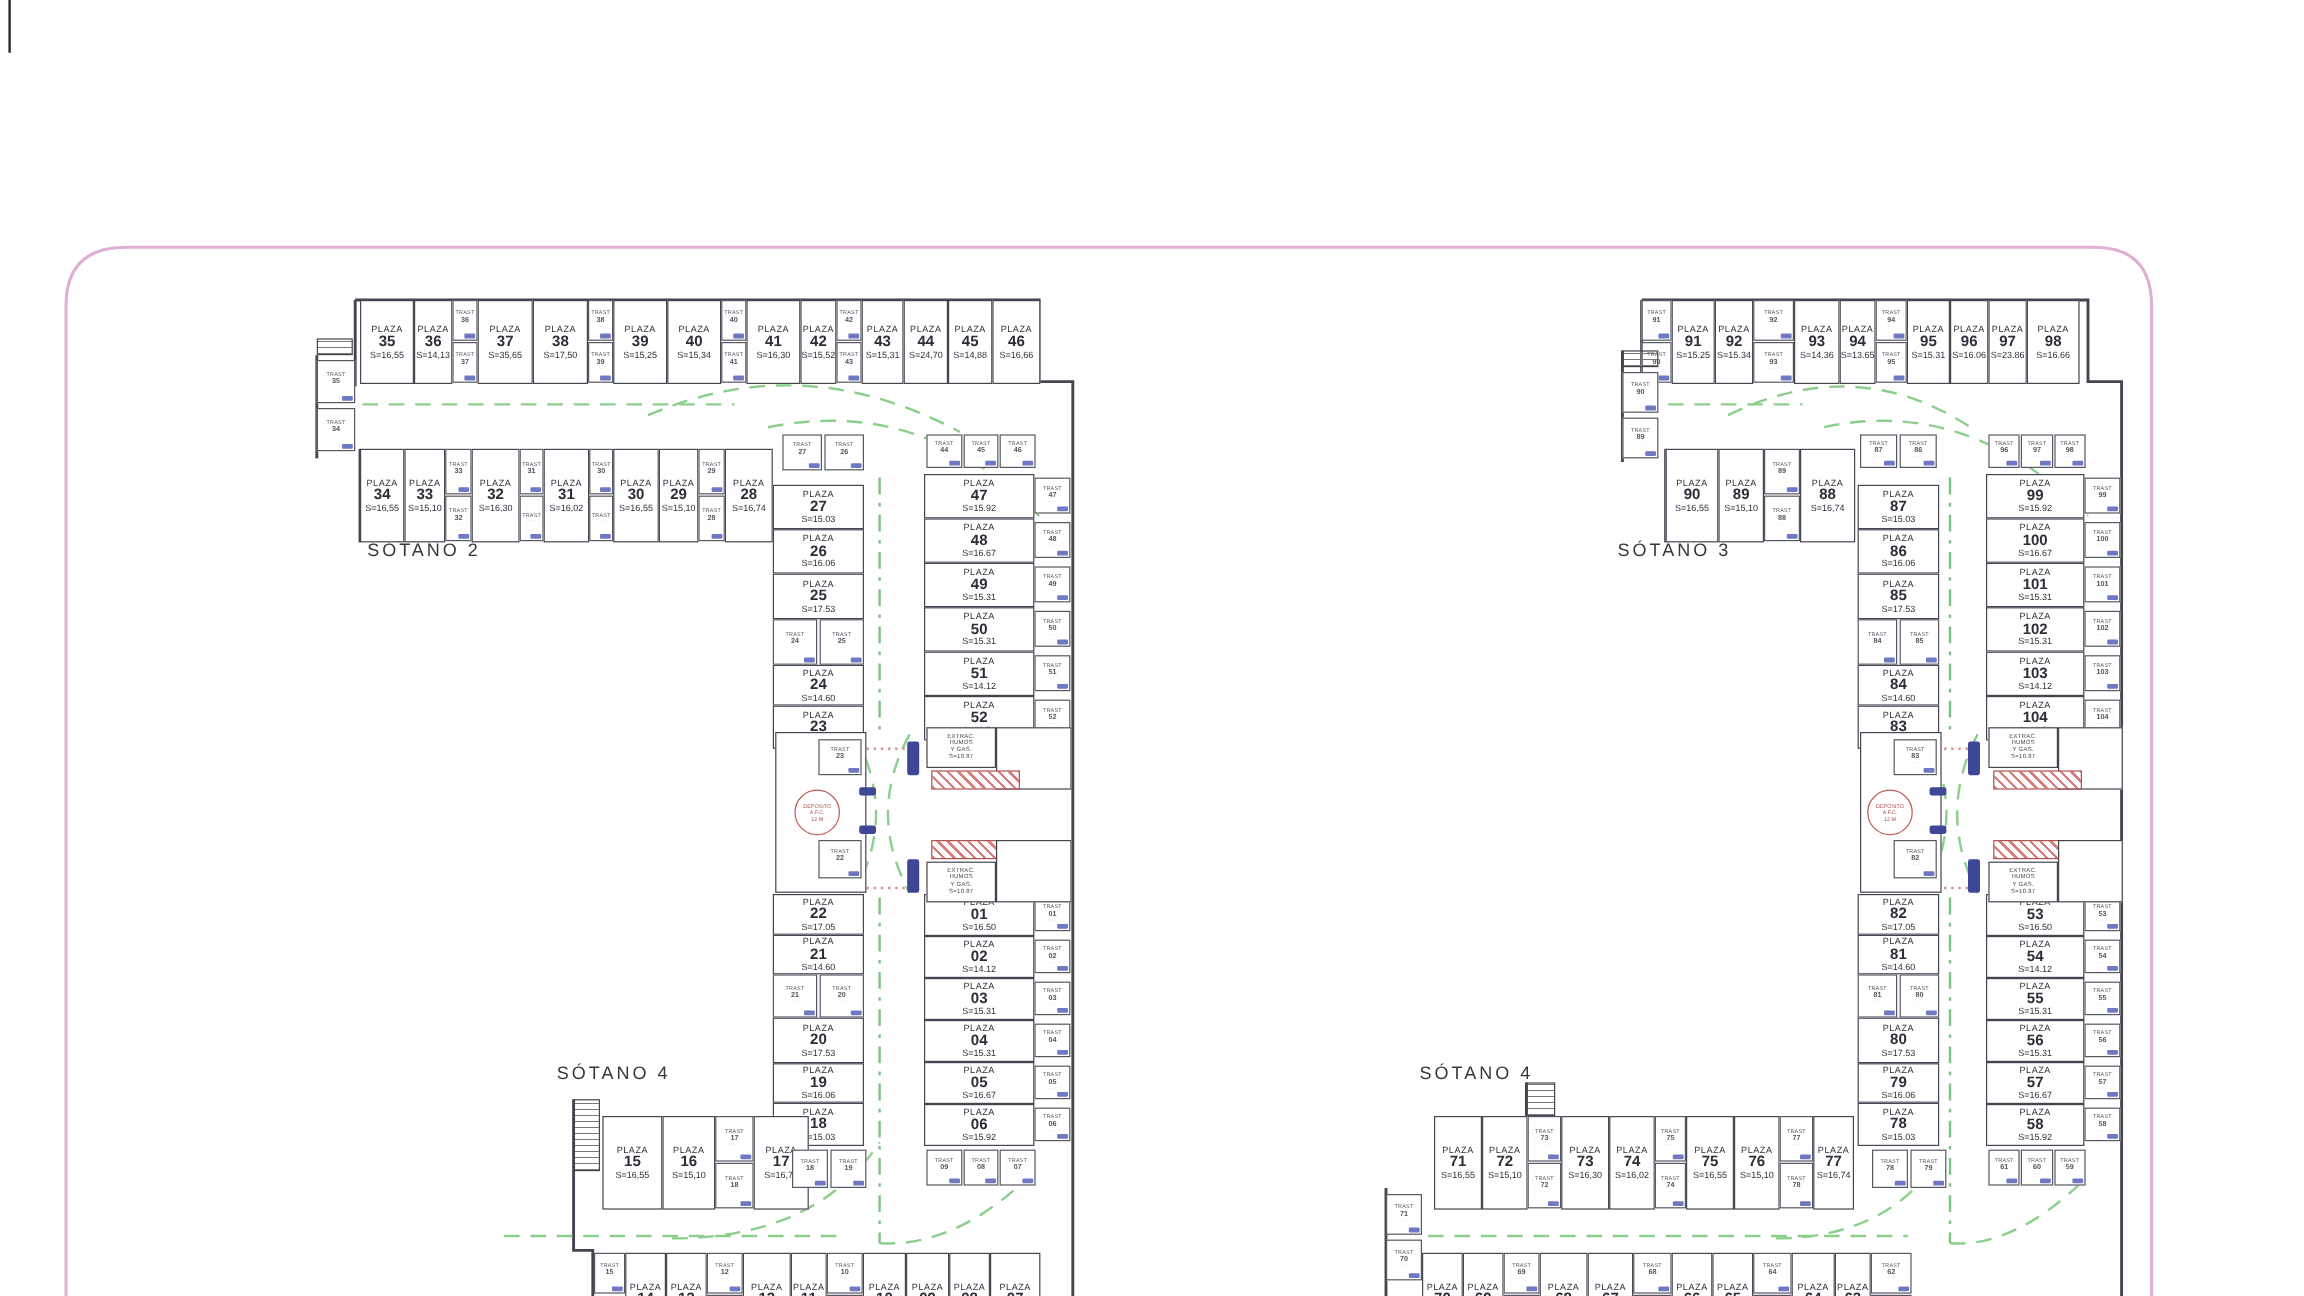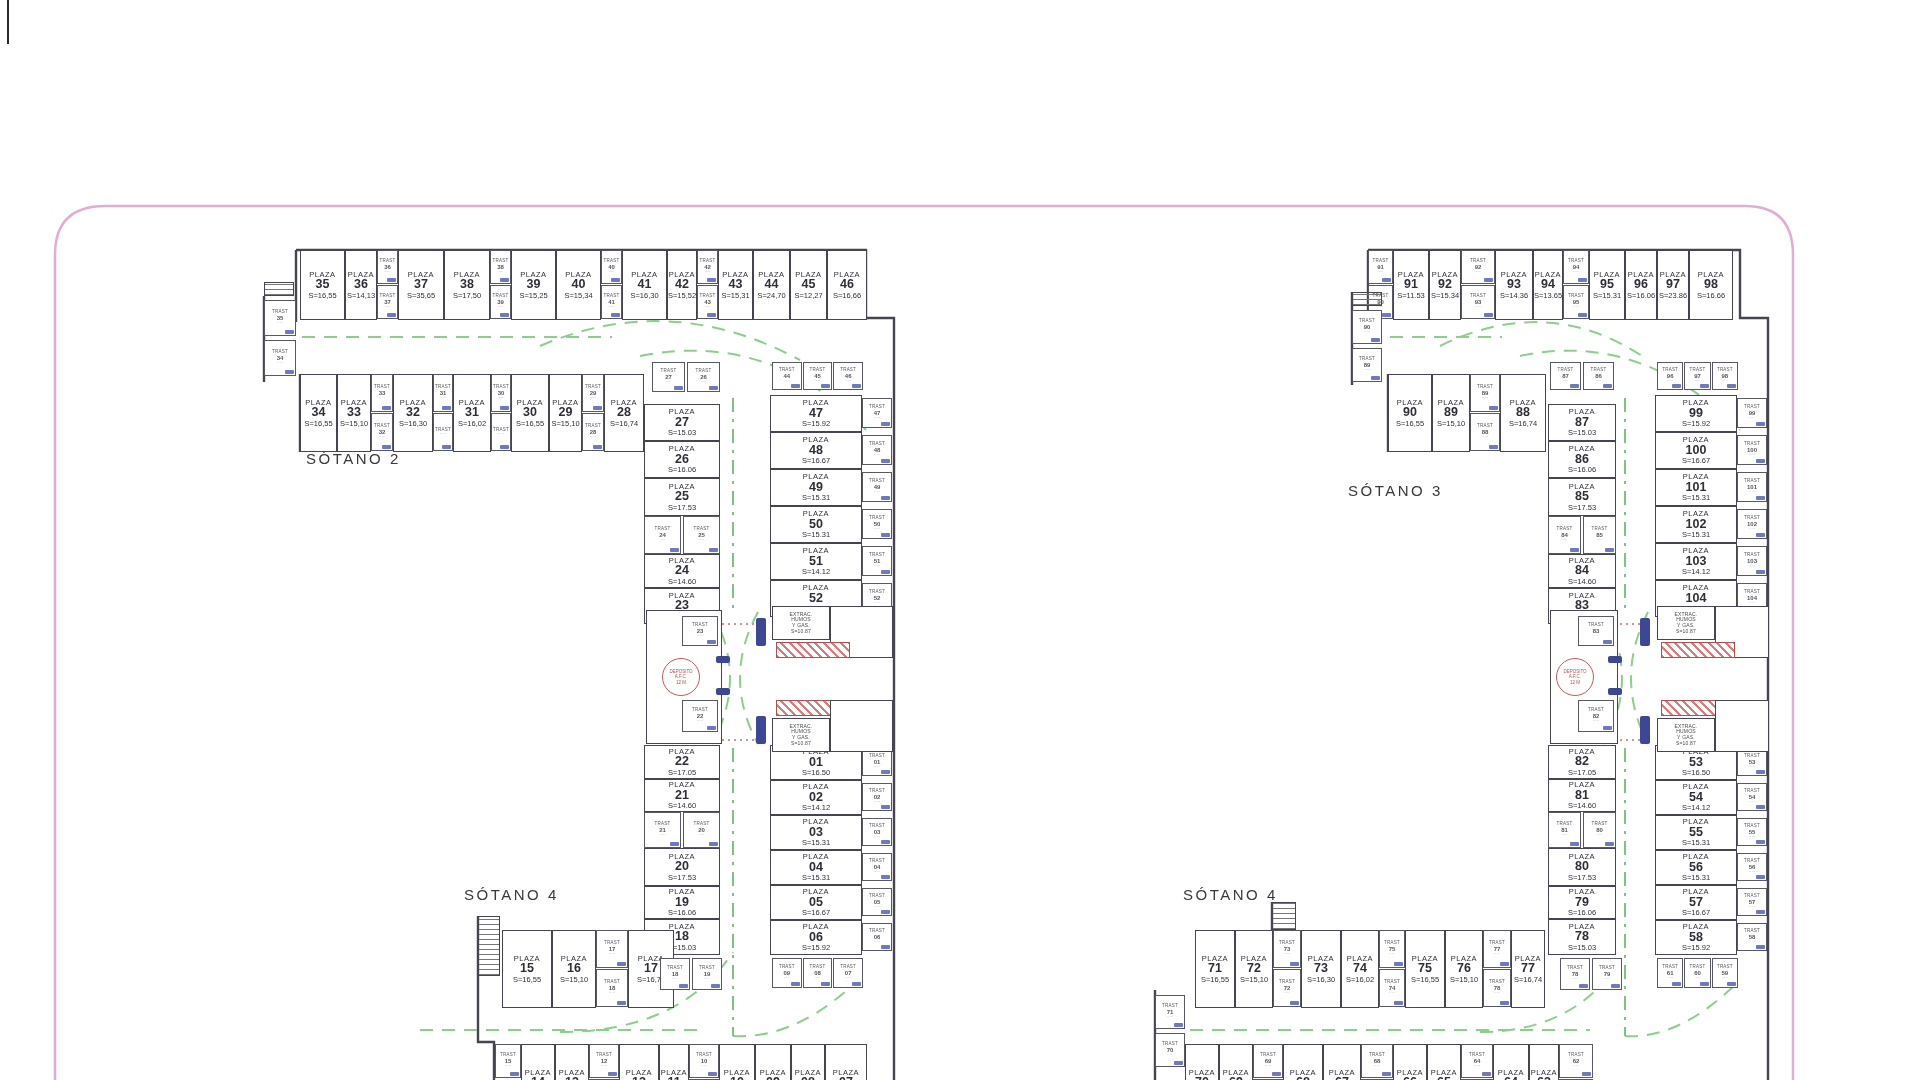--- a/index.html
+++ b/index.html
@@ -38,21 +38,21 @@
         font-weight:500;white-space:nowrap;}
   svg.overlay{position:absolute;left:0;top:0;pointer-events:none;}
 </style>
 </head>
 <body>
 
 <div id="canvas">
 
   <div class="sotano" style="left:306px;top:450px;">SÓTANO 2</div>
   <div class="sotano" style="left:464px;top:886px;">SÓTANO 4</div>
-  <div class="sotano" style="left:1348px;top:450px;margin-top:32px;">SÓTANO 3</div>
+  <div class="sotano" style="left:1348px;top:450px;">SÓTANO 3</div>
   <div class="sotano" style="left:1183px;top:886px;">SÓTANO 4</div>
 
   <svg class="overlay" width="1920" height="1080">
 
     <g id="walls" fill="none" stroke-width="2.4" stroke="#45454f">
       <path d="M296,250 H866 V318 H894 V1080"></path>
       <path d="M296,250 V322"></path>
       <path d="M264,296 V382"></path>
       <path d="M300,374 V452"></path>
       <path d="M478,916 V1042 H494 V1080"></path>
@@ -191,21 +191,21 @@
       <div class="w3">S=15,31</div>
     </div>
     <div class="plaza" style="left: 753px; top: 250px; width: 37px; height: 70px;">
       <div class="w1">PLAZA</div>
       <div class="w2">44</div>
       <div class="w3">S=24,70</div>
     </div>
     <div class="plaza" style="left: 790px; top: 250px; width: 37px; height: 70px;">
       <div class="w1">PLAZA</div>
       <div class="w2">45</div>
-      <div class="w3">S=12,27</div>
+      <div class="w3">S=14,88</div>
     </div>
     <div class="plaza" style="left: 827px; top: 250px; width: 40px; height: 70px;">
       <div class="w1">PLAZA</div>
       <div class="w2">46</div>
       <div class="w3">S=16,66</div>
     </div>
     <div class="trast" style="left: 264px; top: 300px; width: 32px; height: 36px;">
       <div class="u1">TRAST</div>
       <div class="u2">35</div>
       <div class="u3">·····</div>
@@ -646,21 +646,21 @@
       <div class="u3">·····</div>
     </div>
     <div class="trast" style="left: 1368px; top: 285px; width: 25px; height: 34px;">
       <div class="u1">TRAST</div>
       <div class="u2">90</div>
       <div class="u3">·····</div>
     </div>
     <div class="plaza" style="left: 1393px; top: 250px; width: 36px; height: 70px;">
       <div class="w1">PLAZA</div>
       <div class="w2">91</div>
-      <div class="w3">S=11.53</div>
+      <div class="w3">S=15.25</div>
     </div>
     <div class="plaza" style="left: 1429px; top: 250px; width: 32px; height: 70px;">
       <div class="w1">PLAZA</div>
       <div class="w2">92</div>
       <div class="w3">S=15.34</div>
     </div>
     <div class="trast" style="left: 1461px; top: 250px; width: 34px; height: 34px;">
       <div class="u1">TRAST</div>
       <div class="u2">92</div>
       <div class="u3">·····</div>

